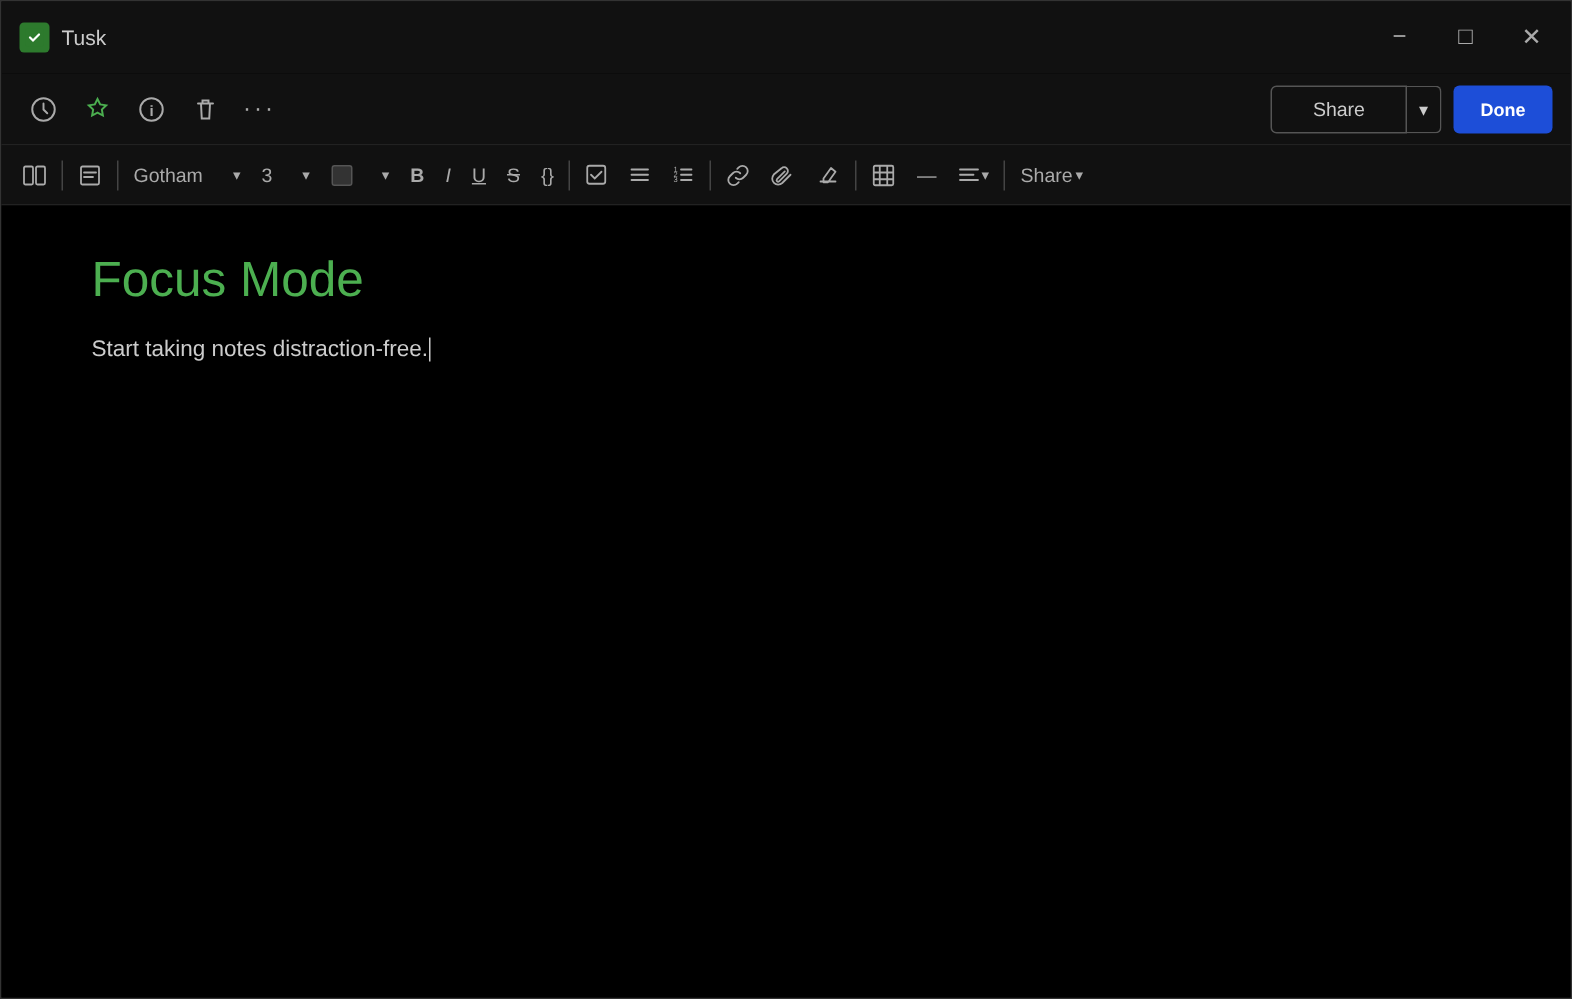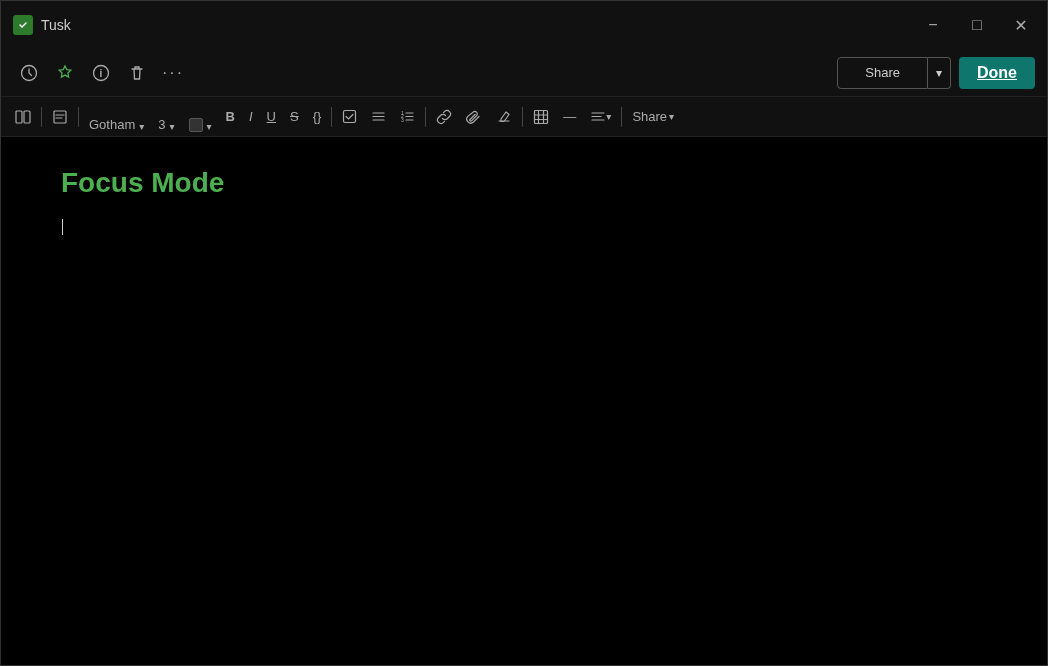--- a/index.html
+++ b/index.html
@@ -128,31 +128,30 @@
       border-left: none;
       color: #ccc;
       padding: 6px 8px;
       font-size: 12px;
       cursor: pointer;
       border-radius: 0 4px 4px 0;
       height: 32px;
     }
 
     .done-btn {
-      background: #0f766e;
+      background: #1d4ed8;
       border: none;
       color: #fff;
       padding: 6px 18px;
-      font-size: 16px;
+      font-size: 12px;
       font-weight: 600;
       cursor: pointer;
       border-radius: 4px;
       height: 32px;
       margin-left: 8px;
-      text-decoration: underline;
     }
 
     
     .format-bar {
       display: flex;
       align-items: center;
       padding: 0 8px;
       height: 40px;
       background: #111;
       border-bottom: 1px solid #222;
@@ -191,22 +190,22 @@
 
     .font-selector, .size-selector, .color-selector {
       background: none;
       border: none;
       color: #aaa;
       font-size: 13px;
       cursor: pointer;
       height: 30px;
       padding: 0 6px;
       display: flex;
-      align-items: flex-end;
-      gap: 4px;
+      align-items: center;
+      gap: 20px;
       border-radius: 3px;
     }
 
     .color-swatch {
       width: 14px;
       height: 14px;
       background: #333;
       border: 1px solid #555;
       border-radius: 2px;
     }
@@ -214,22 +213,22 @@
     
     .editor-area {
       flex: 1;
       background: #000;
       padding: 30px 60px;
       overflow-y: auto;
     }
 
     .note-title {
       color: #4caf50;
-      font-size: 28px;
-      font-weight: 700;
+      font-size: 33px;
+      font-weight: 400;
       margin-bottom: 16px;
       border: none;
       background: transparent;
       outline: none;
       width: 100%;
     }
 
     .note-body {
       color: #ccc;
       font-size: 15px;
@@ -409,17 +408,17 @@
 
     <button class="format-btn">
       <span>Share</span>
       <span style="font-size:10px;margin-left:2px;">▾</span>
     </button>
   </div>
 
   <div class="editor-area">
     <div class="note-title">Focus Mode</div>
     <div class="note-body">
-      <span class="cursor"></span>
+      <span>Start taking notes distraction-free.</span><span class="cursor"></span>
     </div>
   </div>
 
 </div>
 
 </body></html>

